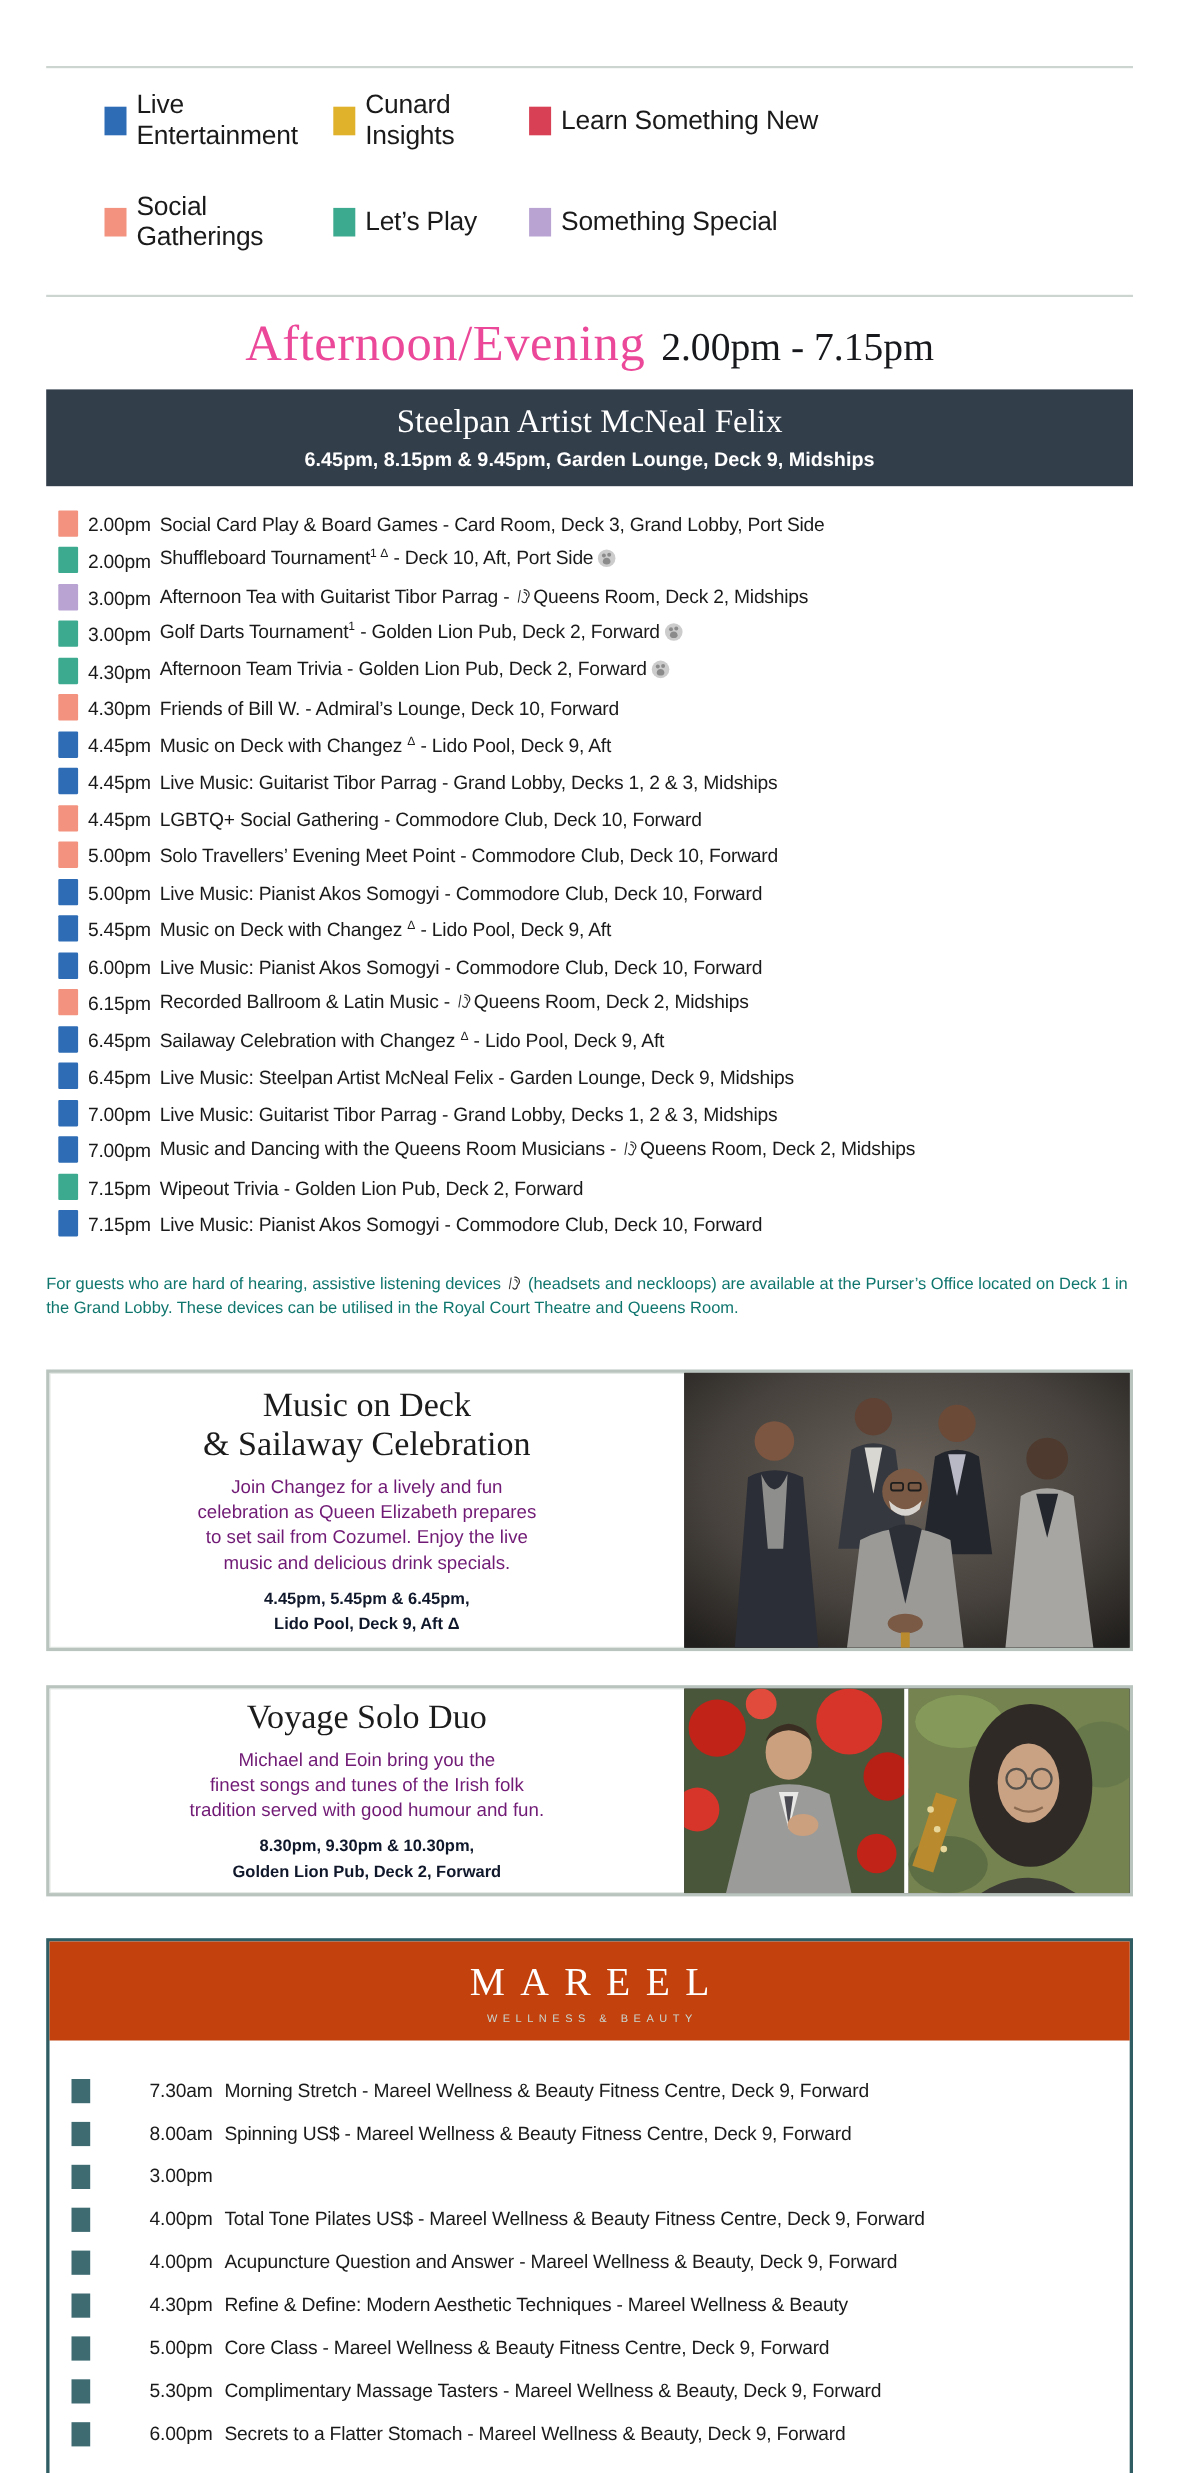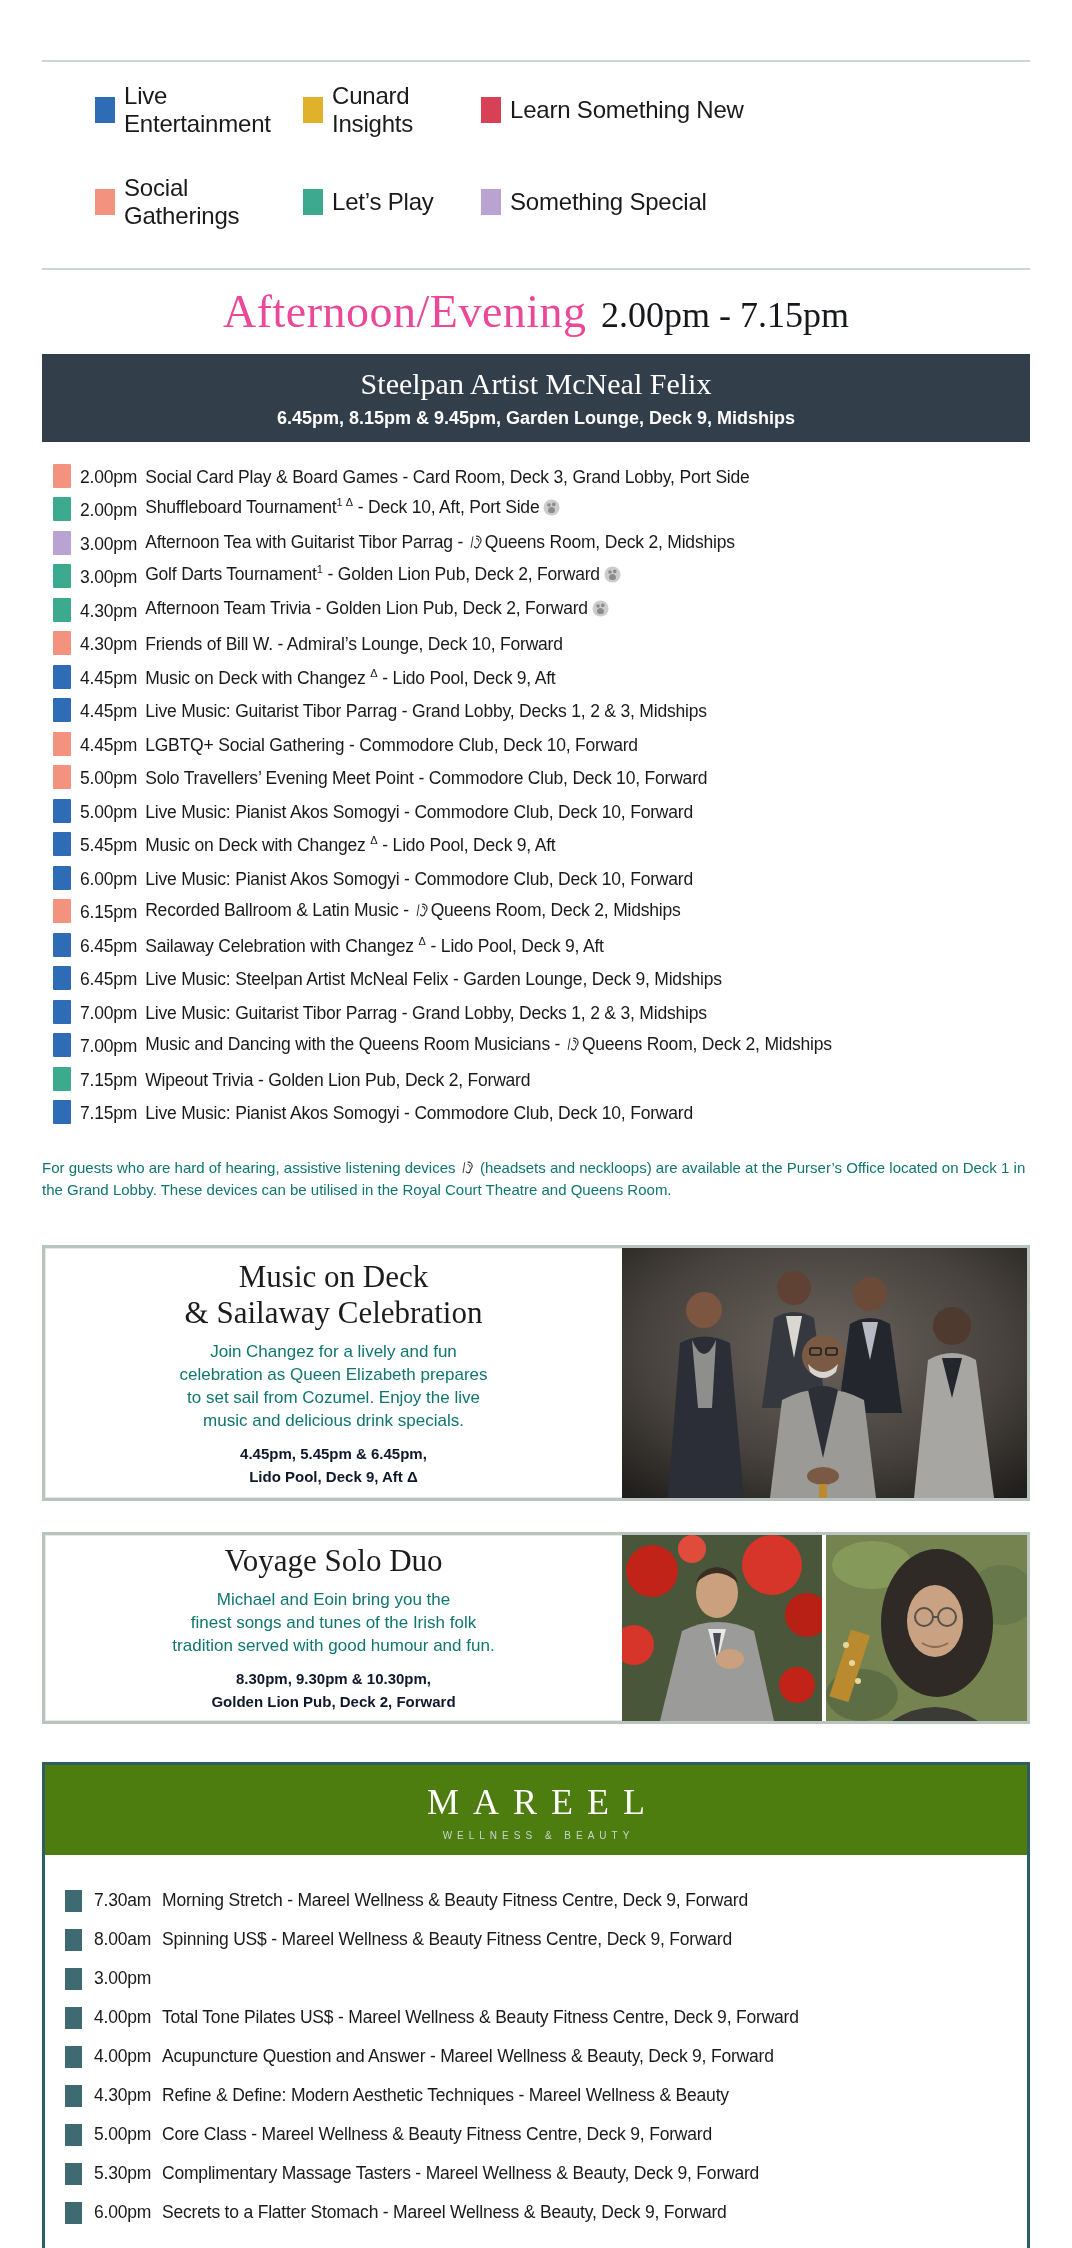--- a/index.html
+++ b/index.html
@@ -37,34 +37,34 @@
 
   
   .footnote{margin-top:34px;font-size:15px;line-height:20px;color:#0f766e;}
 
   
   .promo{display:flex;border:3px solid #b8c4bd;box-shadow:inset 0 0 0 1px #e4e9e5;background:#fff;}
   .promo-1{margin-top:45px;height:250px;}
   .promo-2{margin-top:31px;height:186px;}
   .promo-left{flex:1 1 auto;display:flex;flex-direction:column;justify-content:center;align-items:center;text-align:center;padding:0 14px;}
   .promo-title{font-family:"Liberation Serif",serif;font-size:31px;line-height:36px;color:#1c1c1c;white-space:pre-line;}
-  .promo-body{font-size:17px;line-height:23px;color:#0f766e;margin-top:9px;white-space:pre-line;}
+  .promo-body{font-size:17px;line-height:23px;color:#701a75;margin-top:9px;white-space:pre-line;}
   .promo-sched{font-size:15px;font-weight:bold;color:#0f172a;margin-top:10px;line-height:23px;white-space:pre-line;}
   .promo-img{width:405px;flex:0 0 auto;background:#222;}
   .promo-img svg{display:block;width:100%;height:100%;}
 
   
   .mareel{margin-top:38px;border:3px solid #2f5d63;background:#fff;}
-  .mareel-head{background:#4d7c0f;text-align:center;padding:18px 0 12px;}
+  .mareel-head{background:#c2410c;text-align:center;padding:18px 0 12px;}
   .mareel-brand{font-family:"Liberation Serif",serif;font-size:36px;line-height:38px;color:#ffffff;letter-spacing:14px;padding-left:14px;font-weight:400;}
   .mareel-tag{font-size:10px;letter-spacing:5px;padding-left:5px;color:#c9d6d2;margin-top:8px;line-height:14px;}
   .mareel-list{padding:26px 0 37px;}
   .mareel-row{display:flex;align-items:center;height:39px;padding-left:20px;}
   .mr-sq{width:17px;height:22px;flex:0 0 auto;margin-right:12px;}
-  .mr-time{font-size:17.5px;min-width:58px;letter-spacing:-0.2px;}
+  .mr-time{font-size:17.5px;min-width:58px;letter-spacing:-0.2px;margin-left:42px;}
   .mr-text{font-size:17.5px;letter-spacing:-0.2px;margin-left:10px;white-space:nowrap;}
 </style>
 </head>
 <body>
 
 <div class="page">
 
   <hr class="rule rule-top">
 
   <div class="legend">

